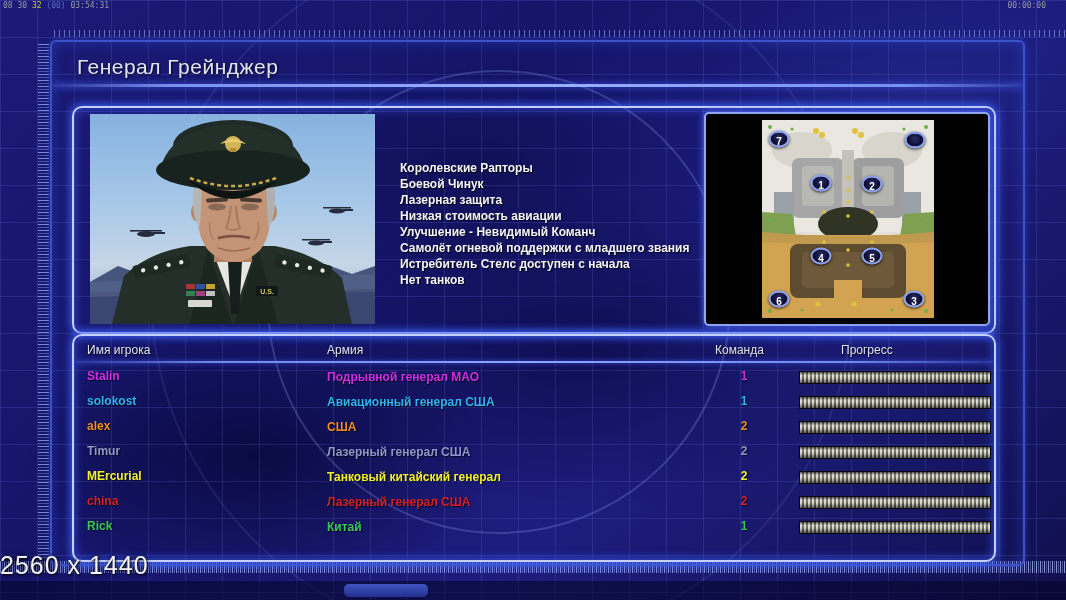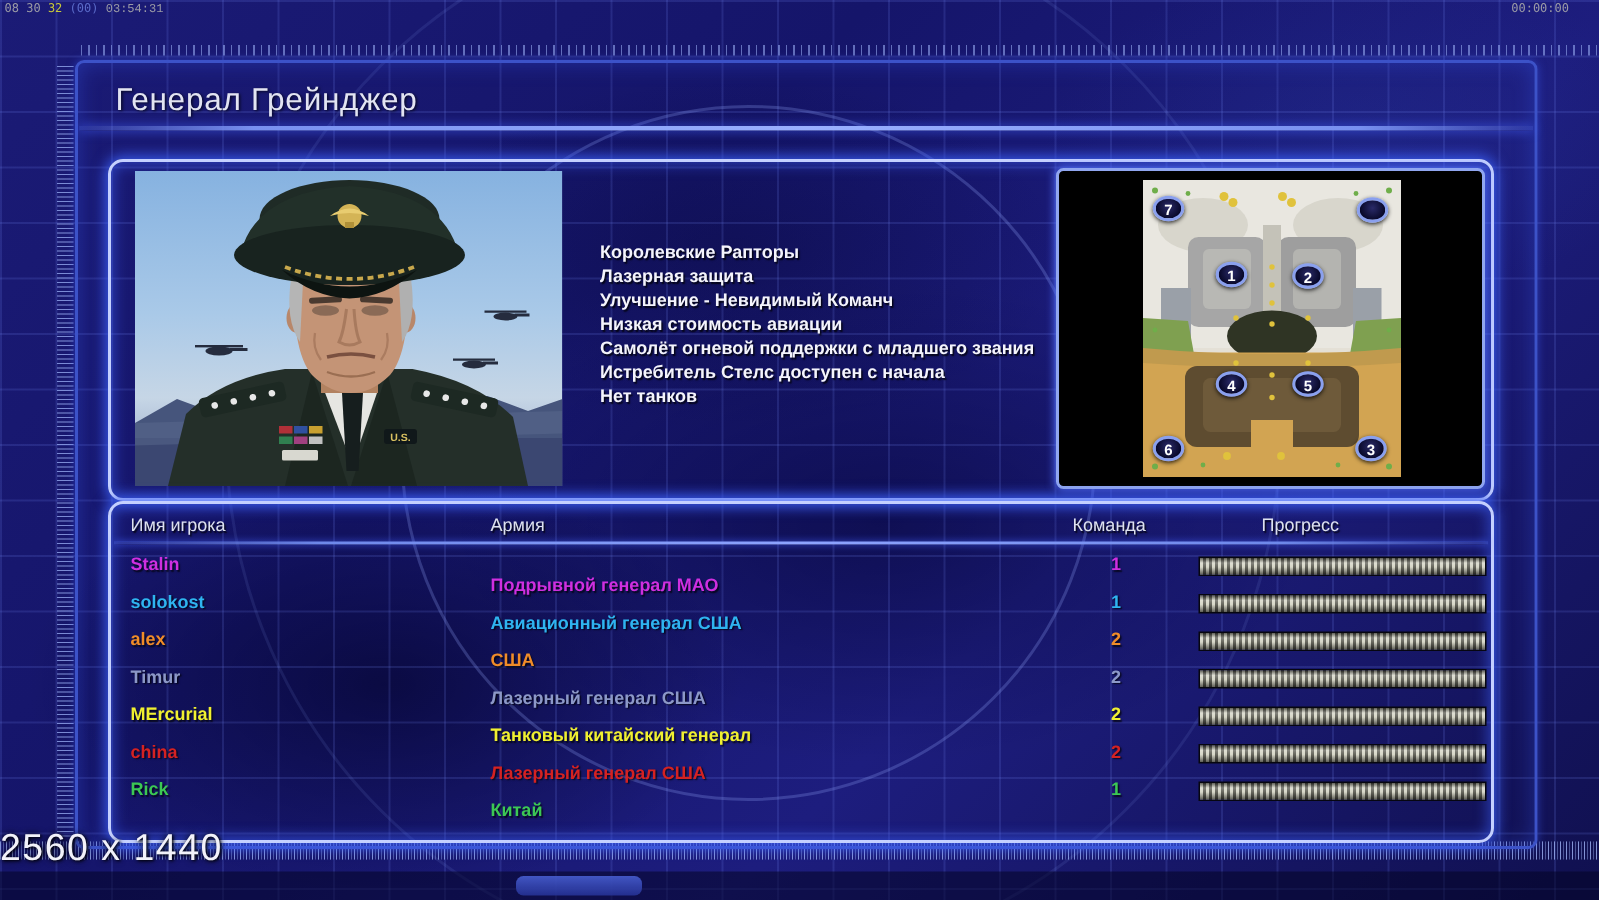--- a/index.html
+++ b/index.html
@@ -15,21 +15,21 @@
     background-image:
       linear-gradient(rgba(115,135,245,.17) 1px, transparent 1px),
       linear-gradient(90deg, rgba(115,135,245,.17) 1px, transparent 1px);
     background-size:37px 37px;}
   .reticle{position:absolute;border-radius:50%;pointer-events:none;}
   .r1{left:267px;top:70px;width:460px;height:460px;border:2px solid rgba(150,170,255,.25);}
   .r2{left:150px;top:-60px;width:700px;height:700px;border:2px solid rgba(150,170,255,.11);}
 
   .debug{position:absolute;font-family:"DejaVu Sans Mono",monospace;font-size:8px;line-height:8px;color:#9a9aa6;}
   .debug-left{left:3px;top:2px;}
-  .debug-left .v1{color:#9a9aa6;} .debug-left .v2{color:#c8c83a;} .debug-left .v3{color:#5a6ac8;} .debug-left .v4{color:#9a9aa6;font-family:Liberation Mono, monospace;}
+  .debug-left .v1{color:#9a9aa6;} .debug-left .v2{color:#c8c83a;} .debug-left .v3{color:#5a6ac8;} .debug-left .v4{color:#9a9aa6;}
   .debug-right{right:20px;top:2px;}
 
   .ruler-top{position:absolute;left:54px;top:30px;right:0;height:7px;opacity:.8;
     background:repeating-linear-gradient(90deg, rgba(150,170,240,.75) 0 1px, transparent 1px 5px);}
   .ruler-left{position:absolute;left:38px;top:44px;width:11px;height:516px;opacity:.85;
     background:
       repeating-linear-gradient(rgba(150,170,240,.85) 0 1px, transparent 1px 6px),
       repeating-linear-gradient(rgba(150,170,240,.5) 0 1px, transparent 1px 3px);
     background-size:11px 100%, 5px 100%;background-repeat:repeat, repeat;background-position:0 0, 6px 0;}
   .ruler-bottom{position:absolute;left:0;right:0;top:561px;height:12px;opacity:.9;
@@ -67,21 +67,21 @@
     color:#fff;font-size:10px;font-weight:bold;text-align:center;line-height:17px;box-sizing:border-box;}
 
   .th{position:absolute;top:7px;font-size:12px;font-weight:normal;color:#dde1ef;text-shadow:1px 1px 1px rgba(0,0,0,.8);}
   .th-name{left:13px;} .th-army{left:253px;} .th-team{left:641px;} .th-progress{left:723px;padding-left:44px;}
   .header-line{position:absolute;left:2px;right:2px;top:25px;height:2px;
     background:linear-gradient(90deg, rgba(90,120,255,.3), #6e88ea 15%, #8ea4ff 50%, #6e88ea 85%, rgba(90,120,255,.3));
     box-shadow:0 0 5px rgba(70,100,255,.9);}
   .rows{position:absolute;left:0;top:30px;right:0;}
   .prow{position:relative;height:25px;}
   .cell{position:absolute;font-size:12px;font-weight:bold;white-space:nowrap;text-shadow:1px 1px 1px rgba(0,0,0,.7);}
-  .cell.name{left:13px;top:3px;} .cell.army{left:253px;top:17px;}
+  .cell.name{left:13px;top:3px;} .cell.army{left:253px;top:4px;}
   .cell.team{left:641px;top:3px;width:58px;text-align:center;}
   .bar{position:absolute;left:725px;top:5px;width:190px;height:11px;background:#141428;border:1px solid #060610;}
   .fill{height:100%;
     background-image:
       linear-gradient(180deg, rgba(0,0,0,.55) 0%, rgba(255,255,255,.28) 30%, rgba(255,255,255,.10) 55%, rgba(0,0,0,.55) 100%),
       repeating-linear-gradient(90deg,#d2d2c2 0 2px,#54544a 2px 4px);}
 
   .resolution{position:absolute;left:0;right:0;top:551px;text-align:left;font-size:25px;color:#f2f2fa;
     text-shadow:0 0 5px rgba(0,0,0,.9), 1px 1px 2px rgba(0,0,0,.9);letter-spacing:1px;z-index:5;}
 </style>
@@ -211,23 +211,24 @@
             <circle cx="143" cy="30" r="8" fill="#d4b456"></circle>
             <path d="M130,30 Q143,20 156,30 Q143,26 130,30" fill="#e8cc70"></path>
             <rect x="140" y="34" width="6" height="4" fill="#b09038"></rect>
           </g>
         </g>
       </svg>
     </div>
 
     <div class="abilities">
       <div>Королевские Рапторы</div>
+      <div>Боевой Чинук</div>
       <div>Лазерная защита</div>
+      <div>Низкая стоимость авиации</div>
       <div>Улучшение - Невидимый Команч</div>
-      <div>Низкая стоимость авиации</div>
       <div>Самолёт огневой поддержки с младшего звания</div>
       <div>Истребитель Стелс доступен с начала</div>
       <div>Нет танков</div>
     </div>
 
     <div class="map-panel">
       <div class="minimap">
         <svg width="172" height="198" viewBox="0 0 172 198" style="position:absolute;left:0;top:0">
           <rect width="172" height="198" fill="#e4e0d6"></rect>
           <rect x="0" y="0" width="172" height="112" fill="#e9e7e0"></rect>

